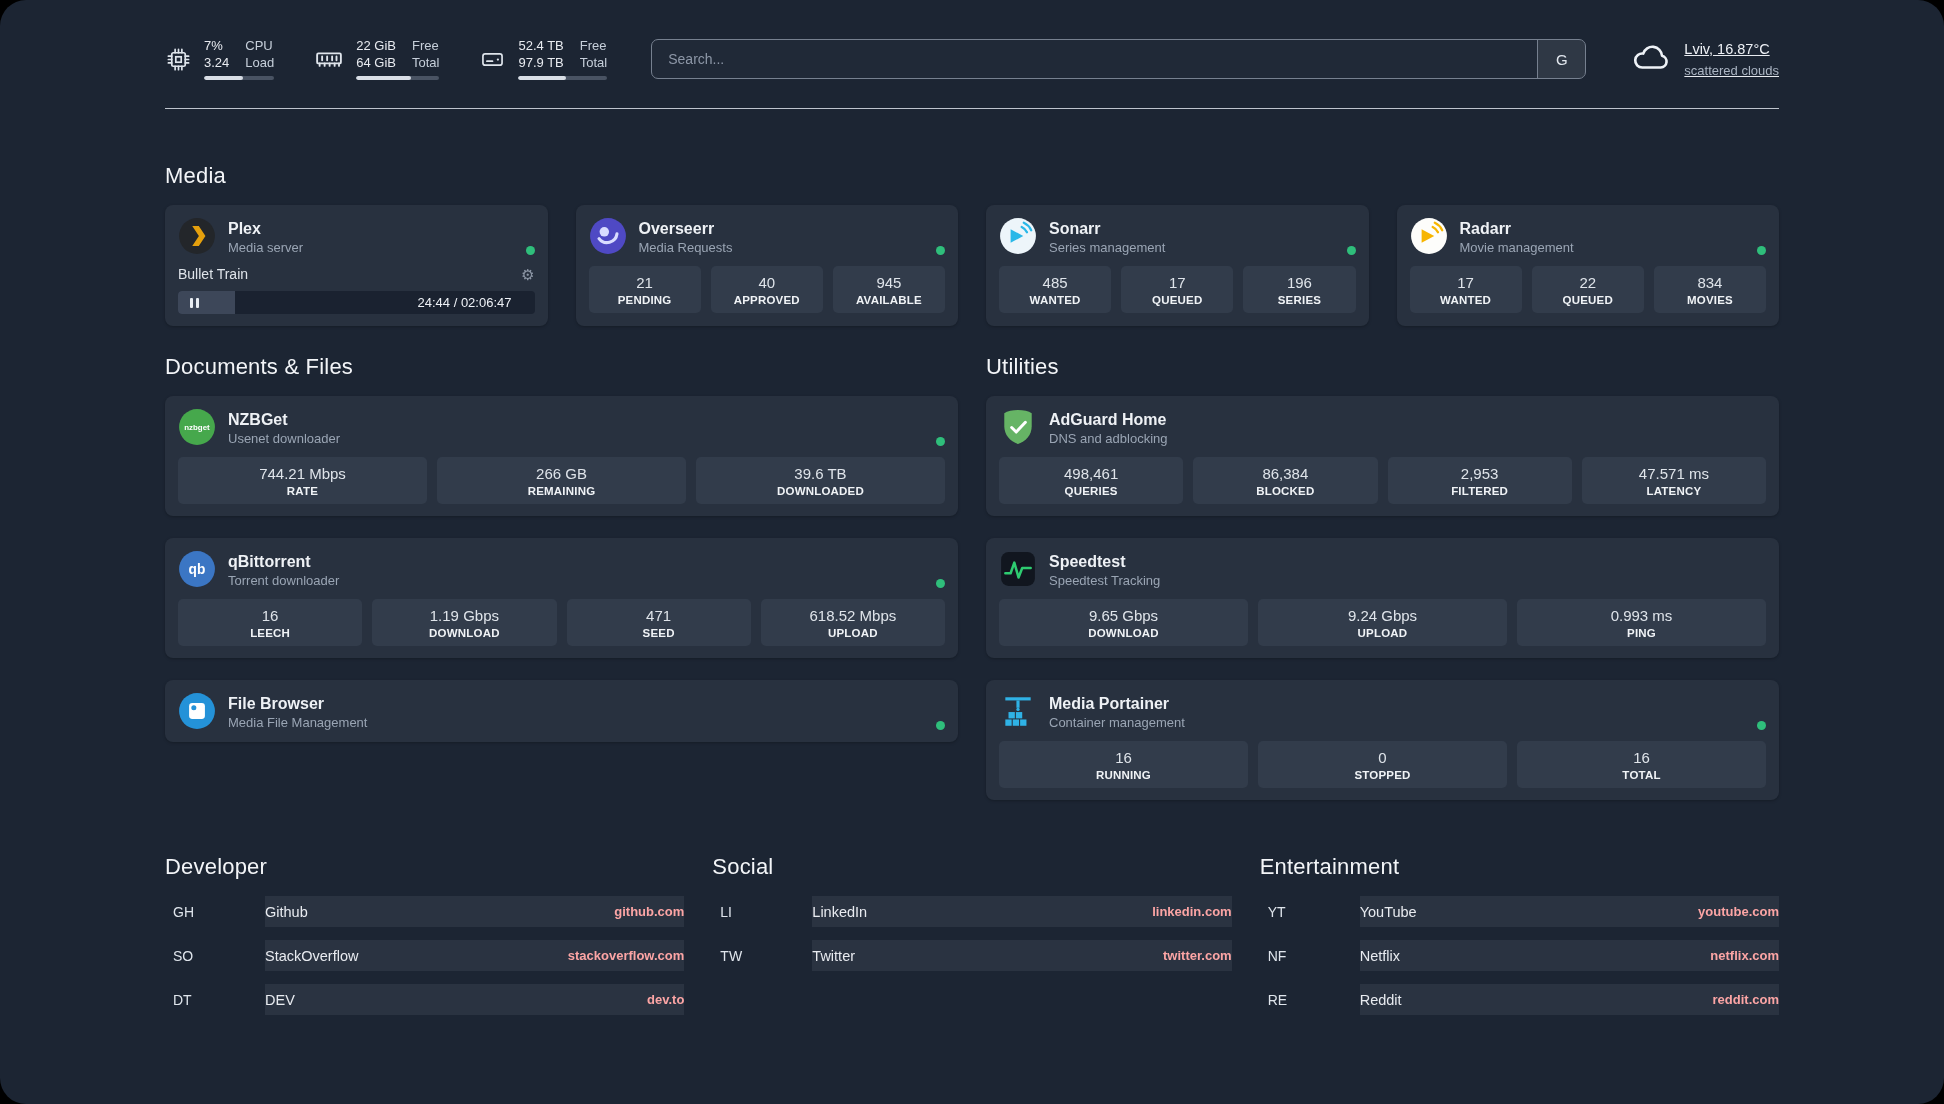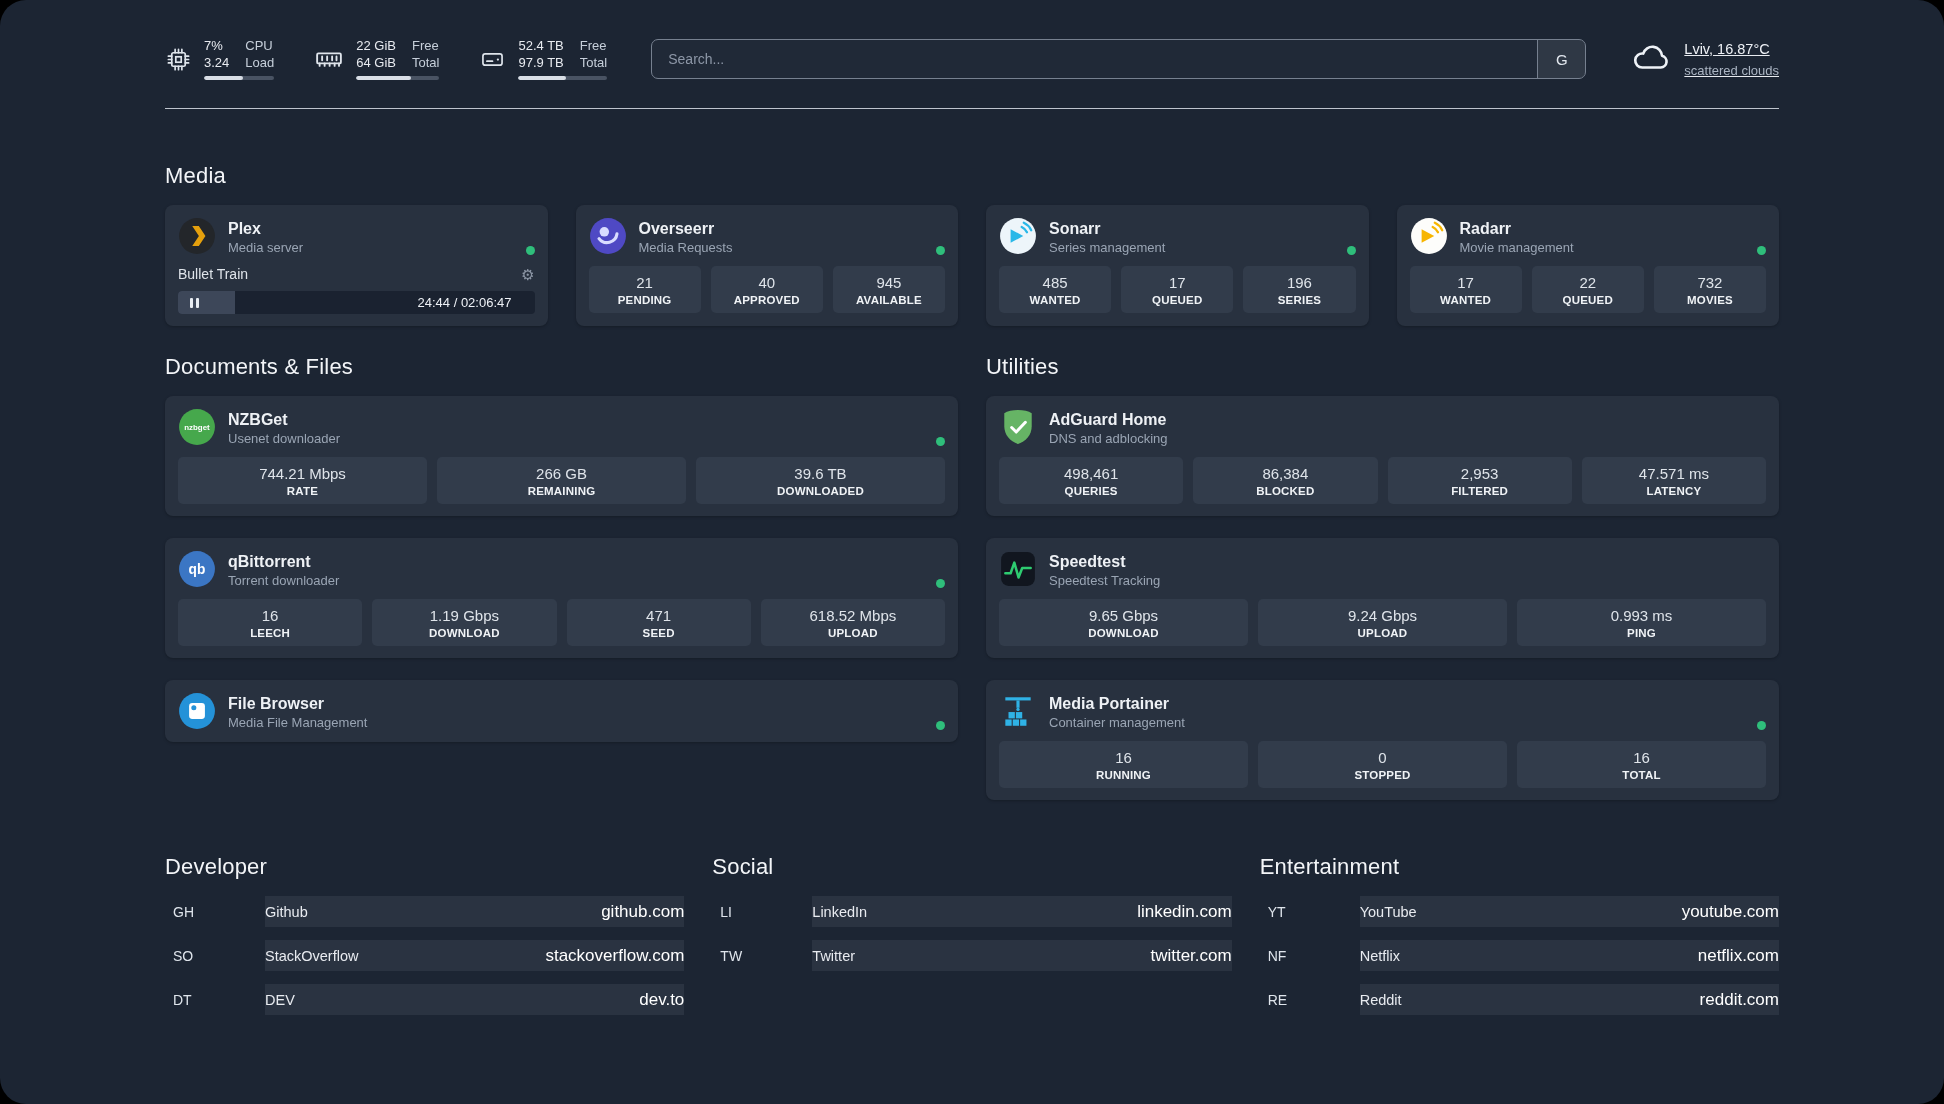--- a/index.html
+++ b/index.html
@@ -67,21 +67,21 @@
   
   .columns{display:grid;grid-template-columns:1fr 1fr;gap:28px;margin-top:28px;align-items:start;}
   .col-cards{display:flex;flex-direction:column;gap:22px;}
 
   
   .bookmarks{display:grid;grid-template-columns:repeat(3,1fr);gap:28px;margin-top:54px;padding-bottom:36px;}
   .bm-row{display:flex;align-items:center;height:31px;margin-bottom:13px;}
   .bm-abbr{width:52px;flex:none;font-size:14px;color:#dfe5ec;padding-left:8px;box-sizing:border-box;}
   .bm-card{flex:1;height:100%;background:#2a3341;border-radius:0;display:flex;align-items:center;justify-content:space-between;padding:0 0;box-sizing:border-box;margin-left:48px;}
   .bm-name{font-size:14.5px;color:#e8ebf0;}
-  .bm-domain{font-size:17px;color:#ffffff;}
+  .bm-domain{font-size:13px;color:#fca5a5;font-weight:bold;}
 </style>
 </head>
 <body>
 
 <div class="screen" data-interactable="false">
 
   <header class="topbar" data-interactable="false">
     <div class="resources" data-interactable="false">
 
       <div class="resource" data-interactable="false">
@@ -297,21 +297,21 @@
           <div class="stats">
             <div class="tile" data-interactable="false">
               <div class="tile-value" data-interactable="false">17</div>
               <div class="tile-label" data-interactable="false">WANTED</div>
             </div>
             <div class="tile" data-interactable="false">
               <div class="tile-value" data-interactable="false">22</div>
               <div class="tile-label" data-interactable="false">QUEUED</div>
             </div>
             <div class="tile" data-interactable="false">
-              <div class="tile-value" data-interactable="false">732</div>
+              <div class="tile-value" data-interactable="false">834</div>
               <div class="tile-label" data-interactable="false">MOVIES</div>
             </div>
           </div>
         </div>
 
       </div>
     </section>
 
     <div class="columns">
 

